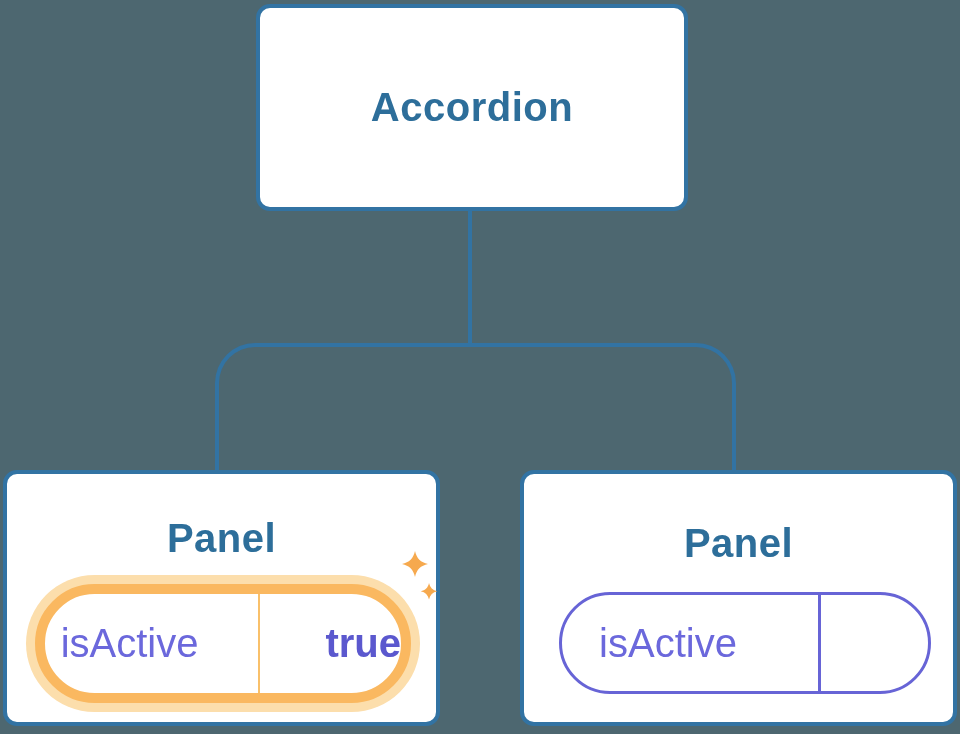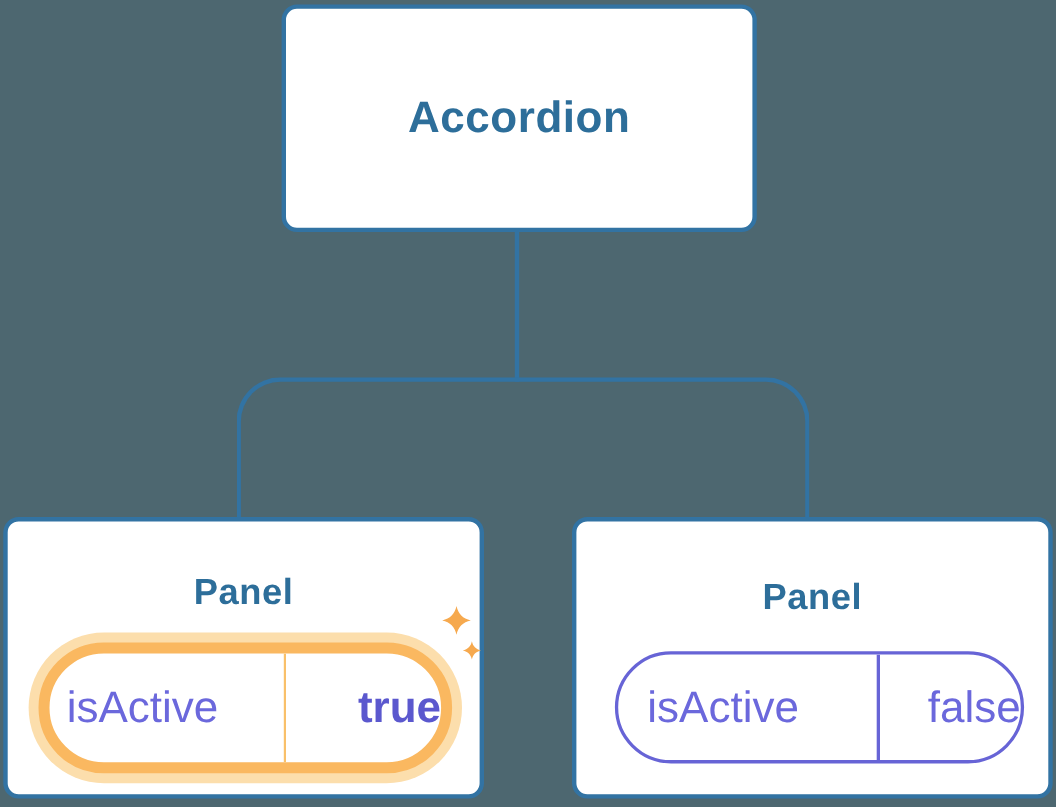--- a/index.html
+++ b/index.html
@@ -35,21 +35,21 @@
     color: #2D6E9A;
     font-size: 40px;
     font-weight: 600;
     letter-spacing: 0.5px;
   }
   .panel-title {
     position: absolute;
     left: 0; right: 0;
     text-align: center;
     color: #2D6E9A;
-    font-size: 33px;
+    font-size: 40px;
     font-weight: 600;
     line-height: 48px;
     letter-spacing: 0.5px;
   }
   .node-panel-left  { left: 3px;   top: 470px; width: 437px; height: 256px; }
   .node-panel-right { left: 520px; top: 470px; width: 437px; height: 256px; }
   .node-panel-left  .panel-title { top: 40px; }
   .node-panel-right .panel-title { top: 45px; }
 
   
@@ -150,17 +150,16 @@
         C30.3 44.3, 33.05 41.6, 34 37 Z"></path>
     </svg>
   </div>
 
   <div class="node node-panel-right">
     <div class="panel-title">Panel</div>
 
     <div class="pill pill-inactive">
       <div class="pill-cell pill-cell-name prop-name">isActive</div>
       <div class="pill-divider"></div>
-      <div class="pill-cell pill-cell-value prop-value-false">false</div>
     </div>
   </div>
 
 </div>
 
 </body></html>

